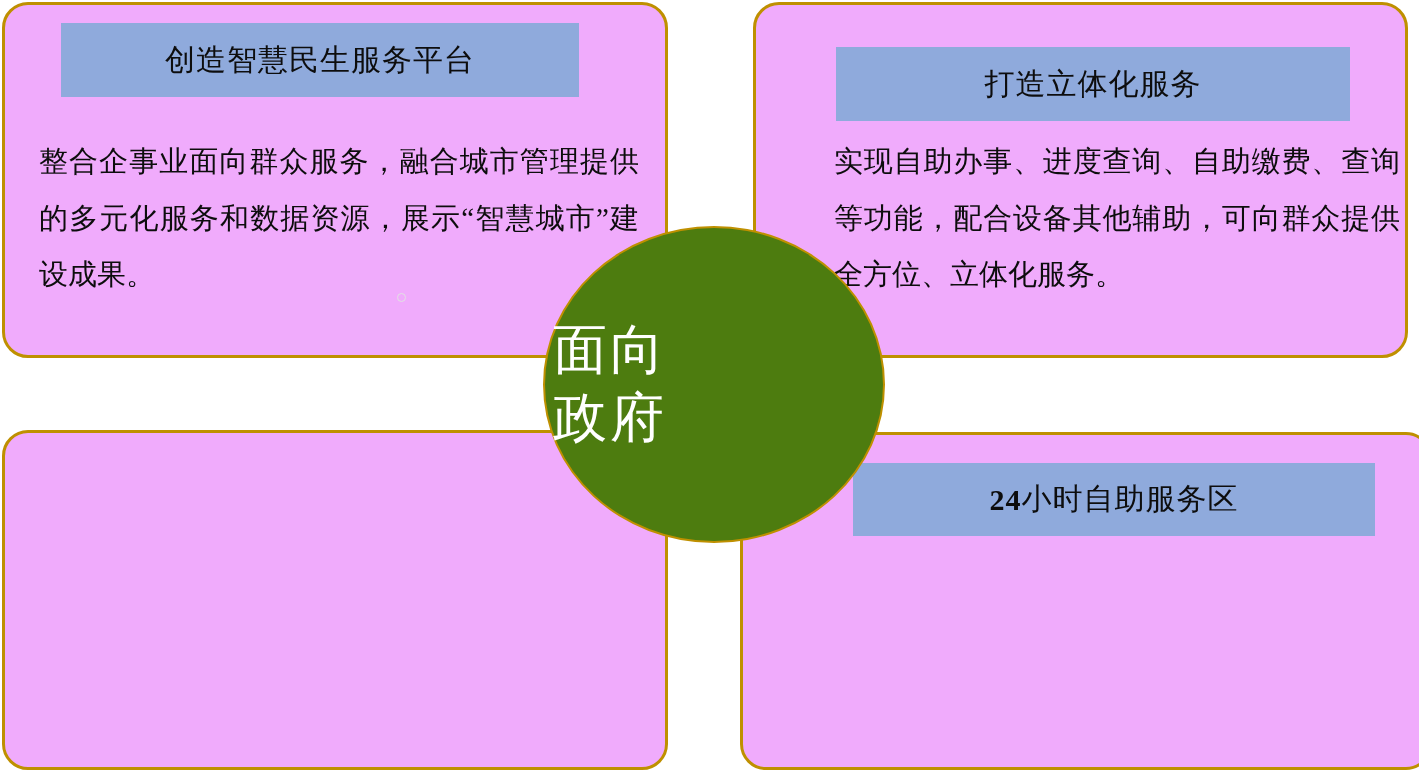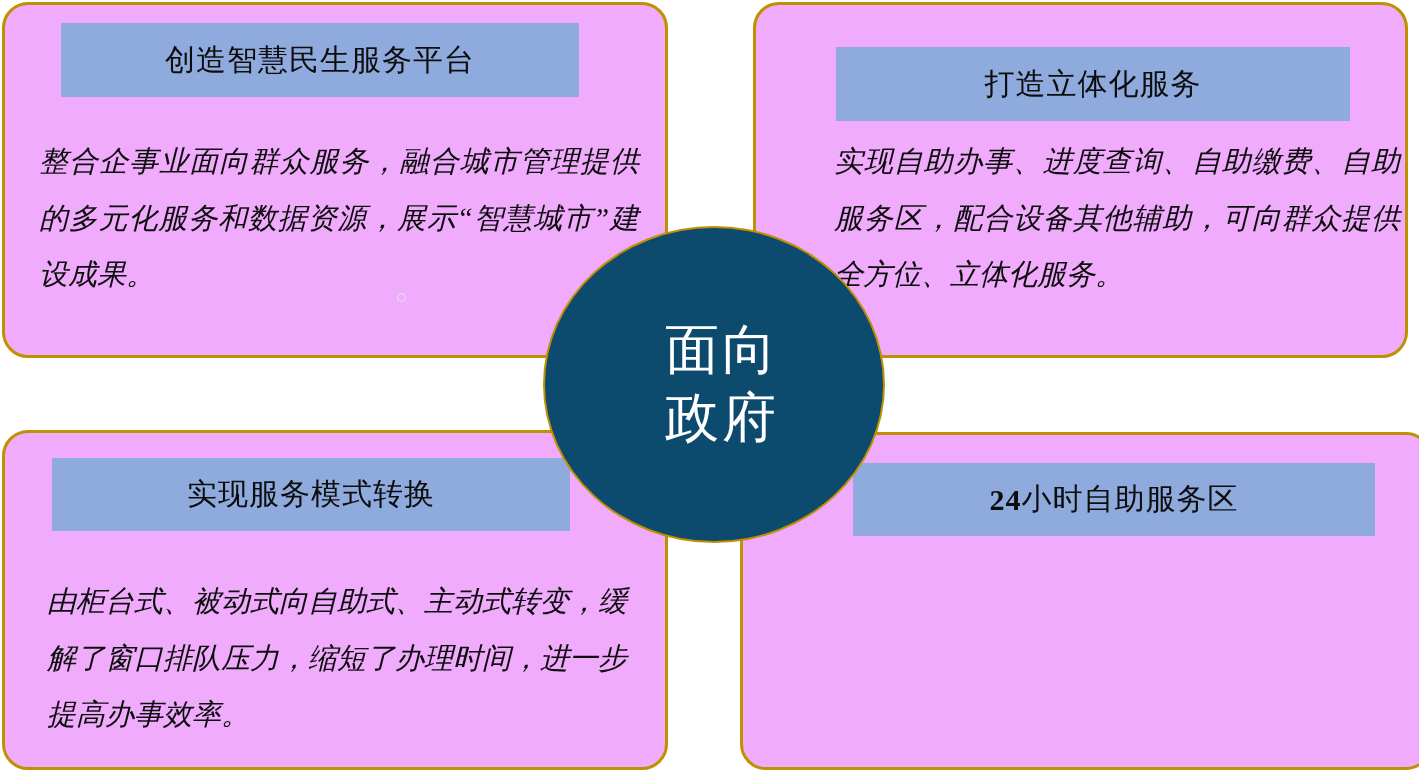--- a/index.html
+++ b/index.html
@@ -54,43 +54,41 @@
   .panel-header.bold-lead b { font-weight: bold; }
 
   
   .panel-body {
     position: absolute;
     color: #0d0d0d;
     font-size: 29px;
     line-height: 1.95;
     text-align: justify;
     white-space: pre-line;
-    font-style: italic;
   }
   .panel.tl .panel-body { left: 34px;  top: 128px; width: 600px; }
   .panel.tr .panel-body { left: 78px;  top: 128px; width: 566px; }
   .panel.bl .panel-body { left: 42px;  top: 140px; width: 580px; }
   .panel.br .panel-body { left: 68px;  top: 128px; width: 582px; }
 
   .panel-body b { font-weight: bold; }
 
   
   #center-circle {
     position: absolute;
     left: 543px;
     top: 226px;
     width: 342px;
     height: 317px;
     border-radius: 50%;
-    background: #0c4a6e;
+    background: #4d7c0f;
     border: 2px solid #bf9000;
     box-sizing: border-box;
     display: flex;
     align-items: center;
-    justify-content: center;
     z-index: 20;
   }
   #center-circle .circle-label {
     color: #ffffff;
     font-size: 54px;
     line-height: 1.25;
     text-align: center;
     letter-spacing: 3px;
     white-space: pre-line;
     transform: translateX(8px);
@@ -114,26 +112,24 @@
 <div id="stage">
 
   <div class="panel tl">
     <div class="panel-header">创造智慧民生服务平台</div>
     <div class="panel-body">整合企事业面向群众服务，融合城市管理提供的多元化服务和数据资源，展示“智慧城市”建设成果。</div>
     <div class="stray-mark"></div>
   </div>
 
   <div class="panel tr">
     <div class="panel-header">打造立体化服务</div>
-    <div class="panel-body">实现自助办事、进度查询、自助缴费、自助服务区，配合设备其他辅助，可向群众提供全方位、立体化服务。</div>
+    <div class="panel-body">实现自助办事、进度查询、自助缴费、查询等功能，配合设备其他辅助，可向群众提供全方位、立体化服务。</div>
   </div>
 
   <div class="panel bl">
-    <div class="panel-header">实现服务模式转换</div>
-    <div class="panel-body">由柜台式、被动式向自助式、主动式转变，缓解了窗口排队压力，缩短了办理时间，进一步提高办事效率。</div>
   </div>
 
   <div class="panel br">
     <div class="panel-header bold-lead">
       <b>24</b>
         <span>小时自助服务区</span>
     </div>
   </div>
 
   <div id="center-circle">

